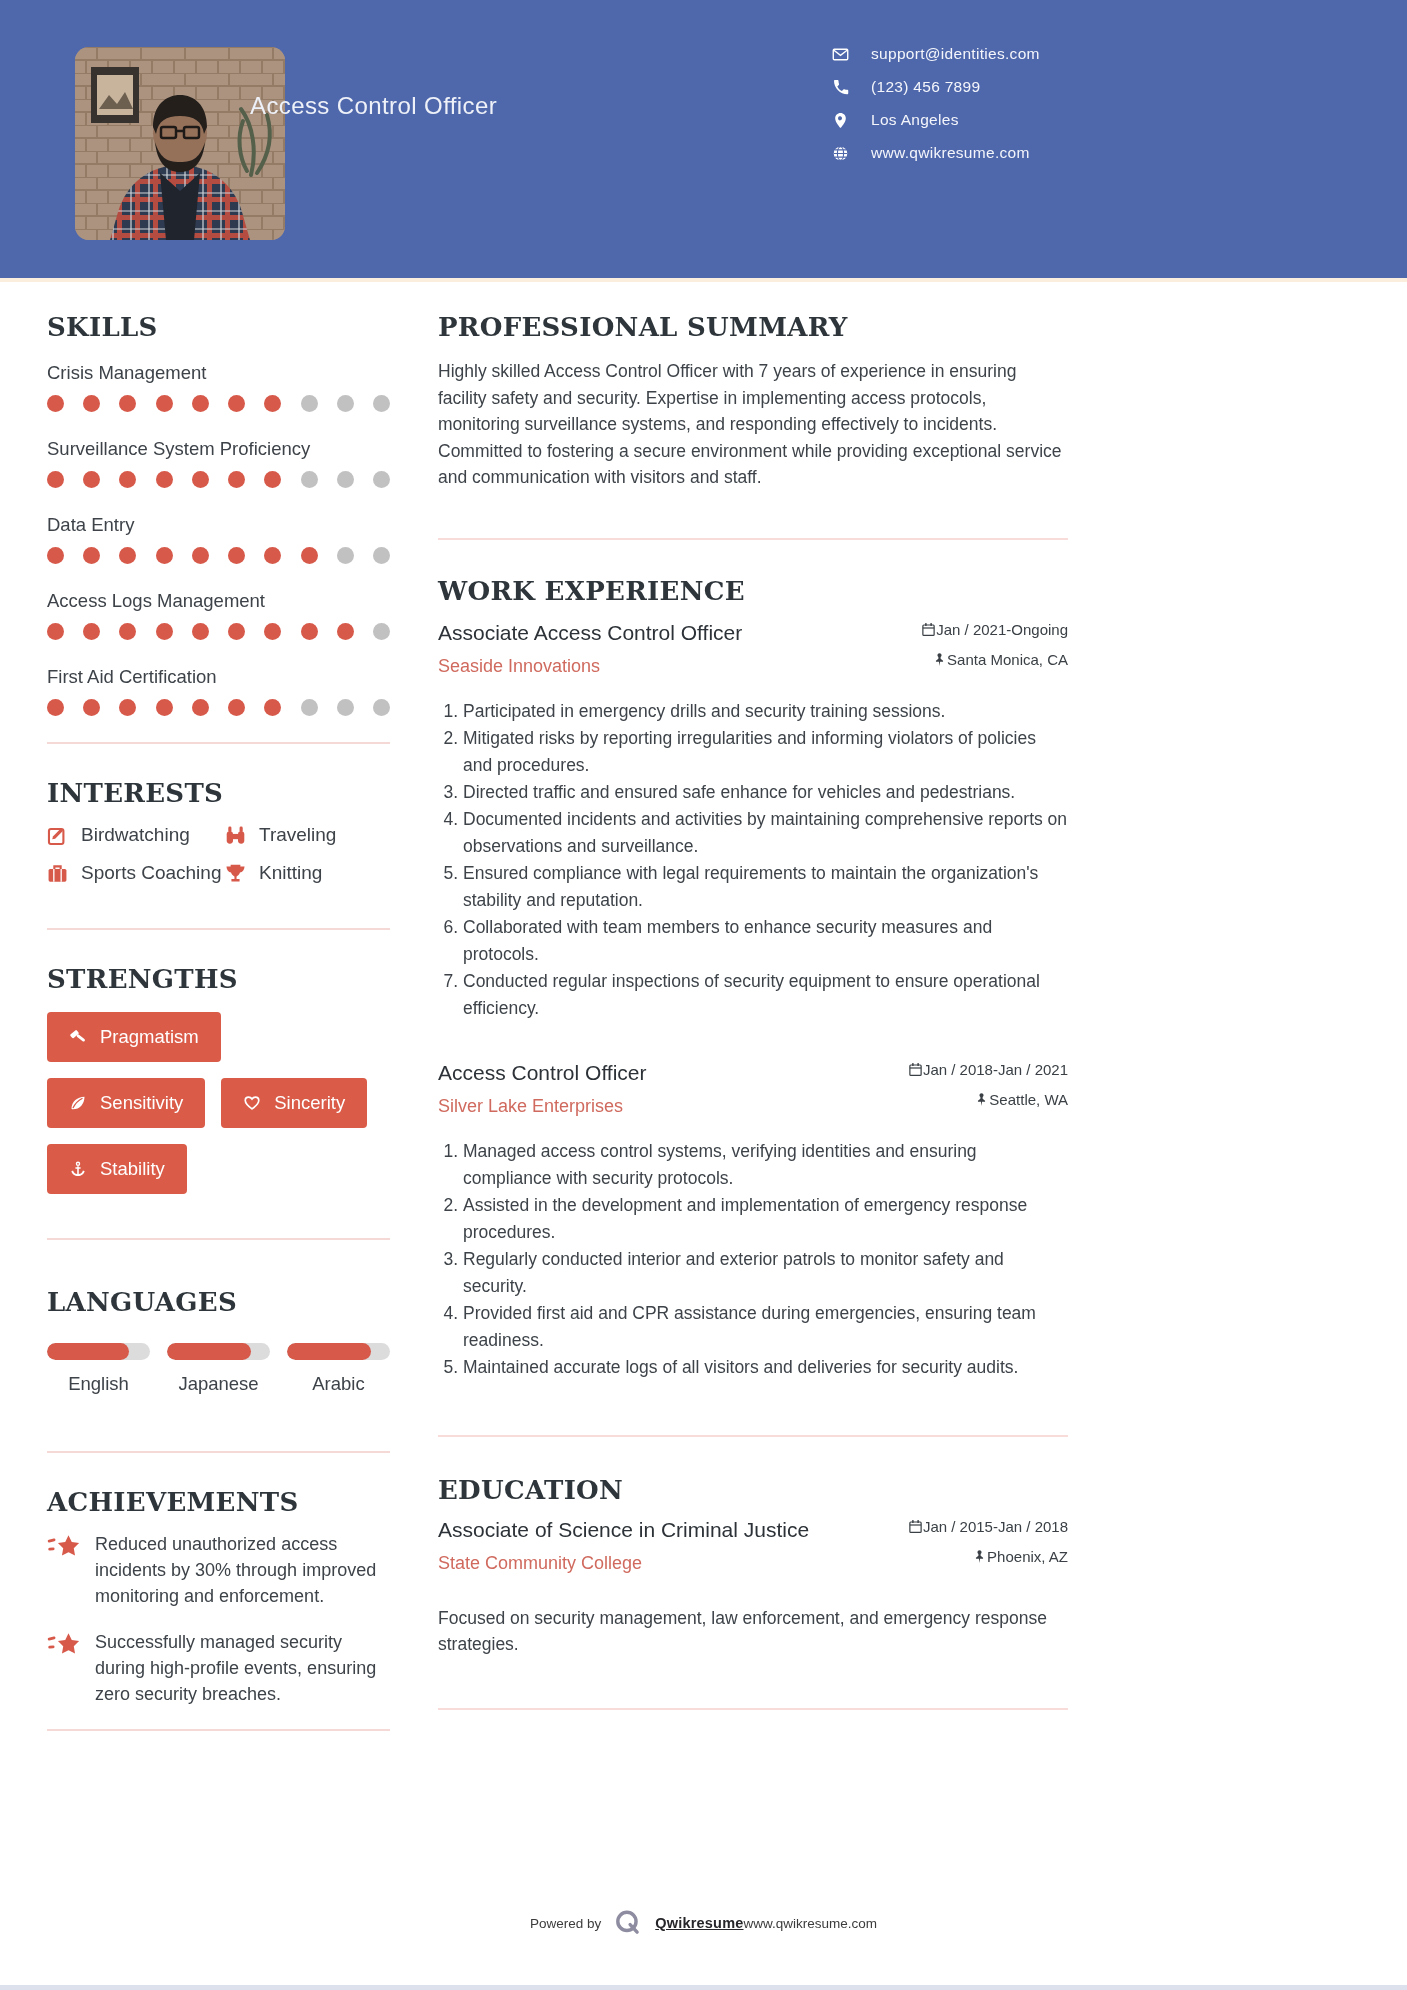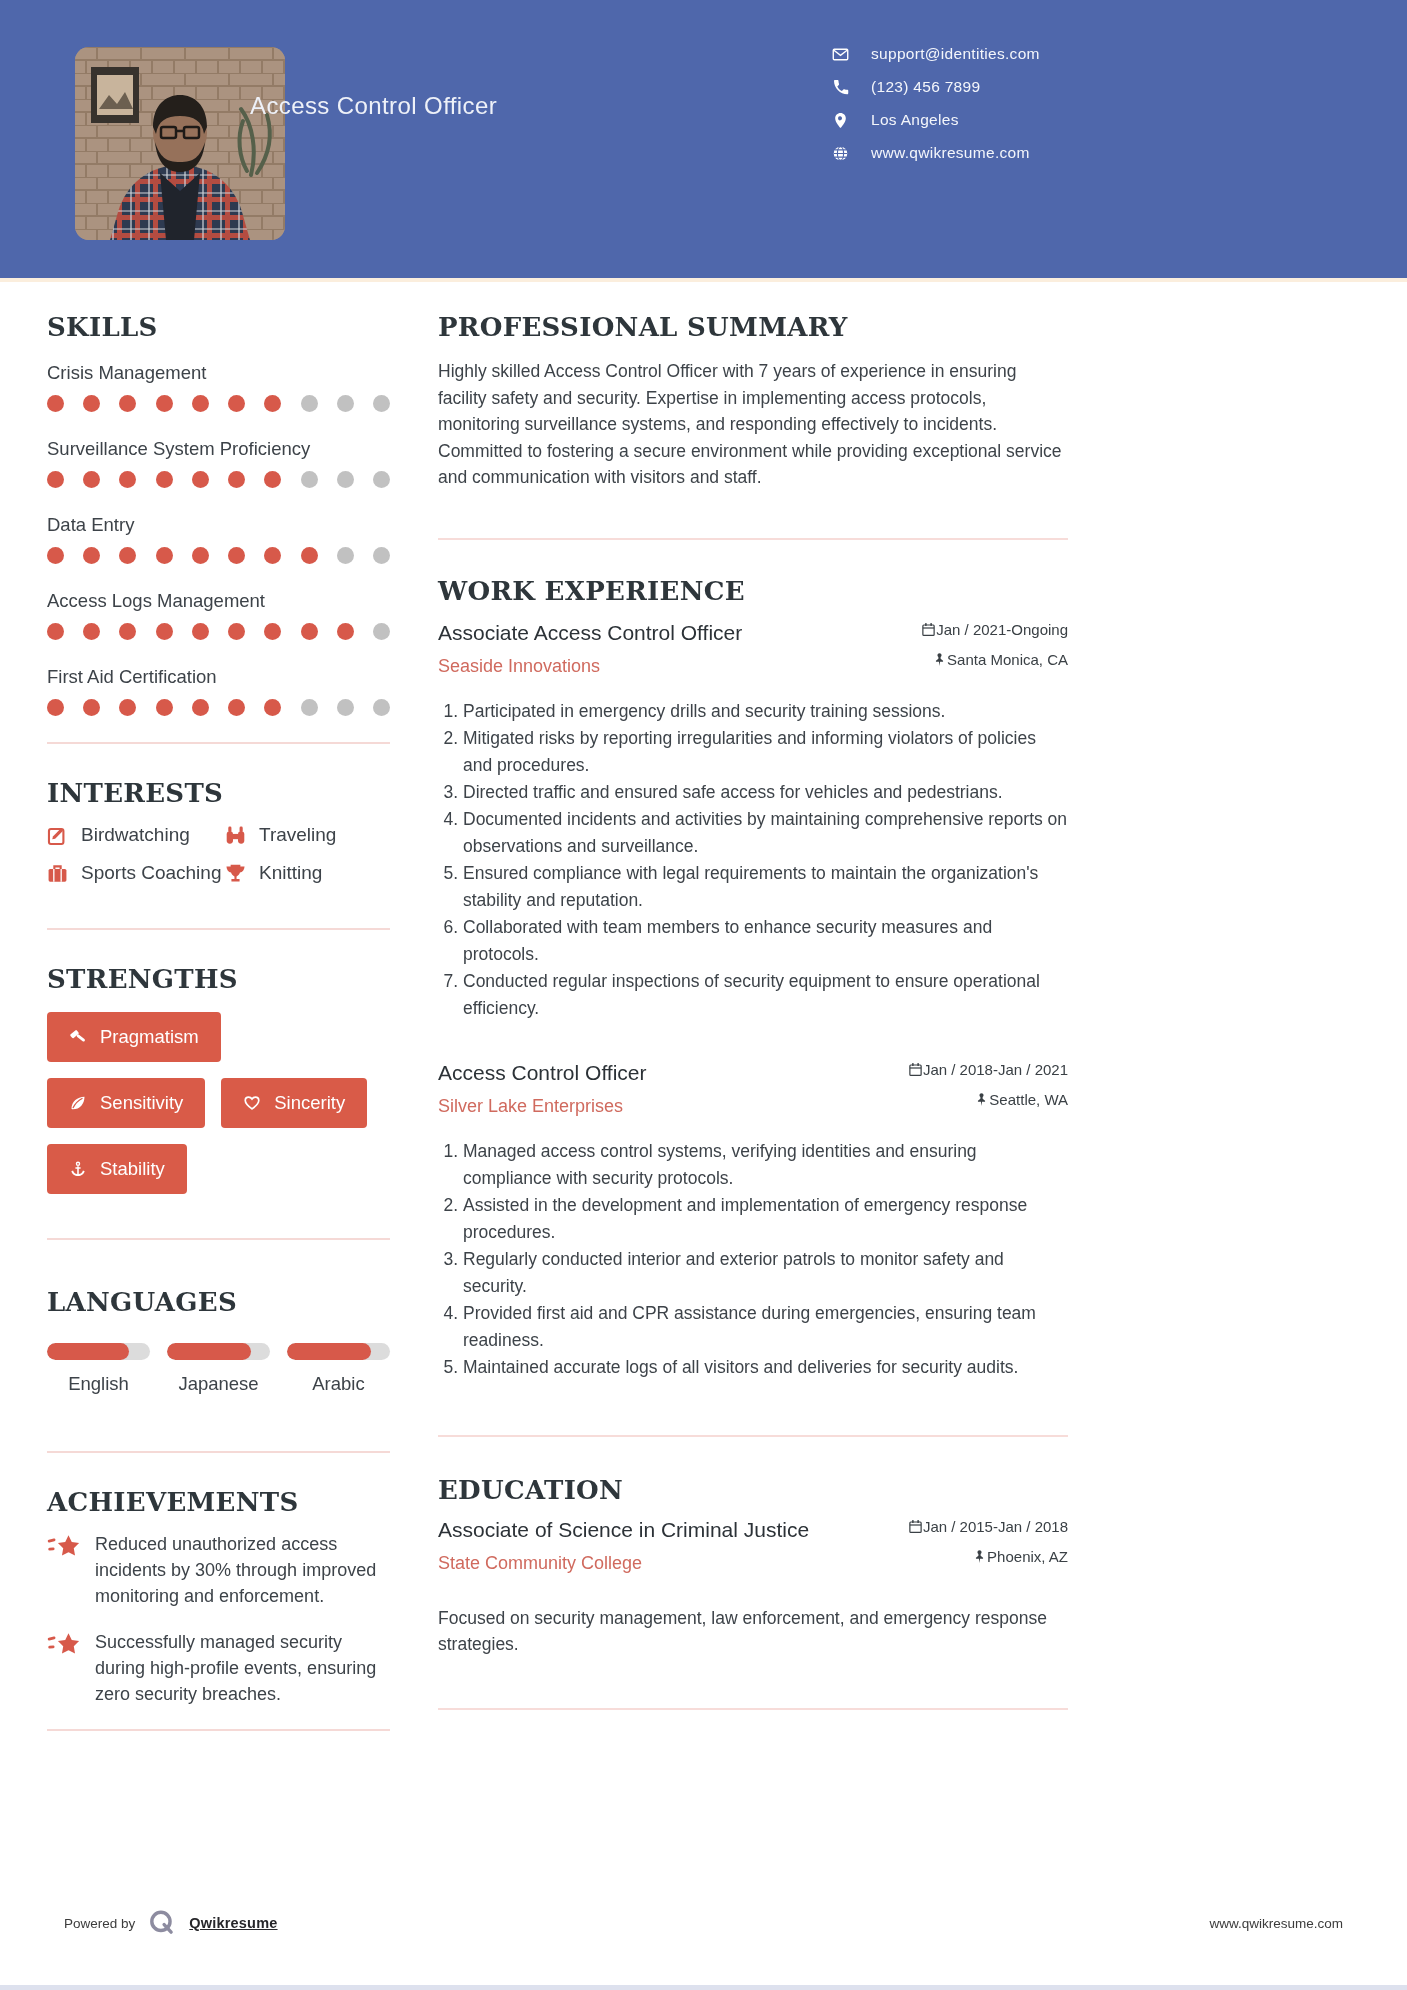--- a/index.html
+++ b/index.html
@@ -66,21 +66,21 @@
   .job-company { margin-top:8px; font-size:18px; line-height:24px; color:#d06a5e; }
   .job-meta { text-align:right; flex:0 0 auto; padding-left:20px; }
   .meta-row { display:flex; justify-content:flex-end; align-items:center; height:20px; margin-bottom:10px; }
   .meta-row svg { width:15px; height:15px; }
   .meta-text { font-size:15px; color:#3a4045; }
   ol.duties { margin:18px 0 0 0; padding-left:25px; }
   ol.duties li { font-size:17.5px; line-height:27px; color:#3d4349; }
   .edu-desc { margin-top:28px; font-size:17.5px; line-height:26.5px; color:#3d4349; }
 
   
-  .footer { position:absolute; left:64px; right:64px; top:1908px; display:flex; justify-content:space-between; align-items:center; }
+  .footer { position:absolute; left:64px; right:64px; top:1908px; display:flex; justify-content:center; align-items:center; }
   .footer-left { display:flex; align-items:center; gap:12px; }
   .powered { font-size:13.5px; color:#3c3c3c; }
   .brand { font-size:14.5px; color:#26262a; text-decoration:underline; font-weight:bold; letter-spacing:0.2px; }
   .site { font-size:13.5px; color:#3c3c3c; }
   .bottom-strip { position:absolute; bottom:0; left:0; right:0; height:5px; background:#dde1ee; }
 </style>
 </head>
 <body>
 
 <div class="page">
@@ -395,21 +395,21 @@
             <svg viewBox="0 0 16 16">
                 <path d="M8 1.2c1.2 0 2.2 1 2.2 2.2 0 .8-.4 1.5-1 1.9v1.9l2.6 2v1.3H8.6L8 14.8l-.6-4.3H4.2V9.2l2.6-2V5.3c-.6-.4-1-1.1-1-1.9C5.8 2.2 6.8 1.2 8 1.2z" fill="#3a4045"></path>
               </svg>
             <span class="meta-text">Santa Monica, CA</span>
           </div>
         </div>
       </div>
       <ol class="duties">
         <li>Participated in emergency drills and security training sessions.</li>
         <li>Mitigated risks by reporting irregularities and informing violators of policies and procedures.</li>
-        <li>Directed traffic and ensured safe access for vehicles and pedestrians.</li>
+        <li>Directed traffic and ensured safe enhance for vehicles and pedestrians.</li>
         <li>Documented incidents and activities by maintaining comprehensive reports on observations and surveillance.</li>
         <li>Ensured compliance with legal requirements to maintain the organization's stability and reputation.</li>
         <li>Collaborated with team members to enhance security measures and protocols.</li>
         <li>Conducted regular inspections of security equipment to ensure operational efficiency.</li>
       </ol>
     </div>
 
     <div class="job" style="margin-top:38px">
       <div class="job-head">
         <div>

